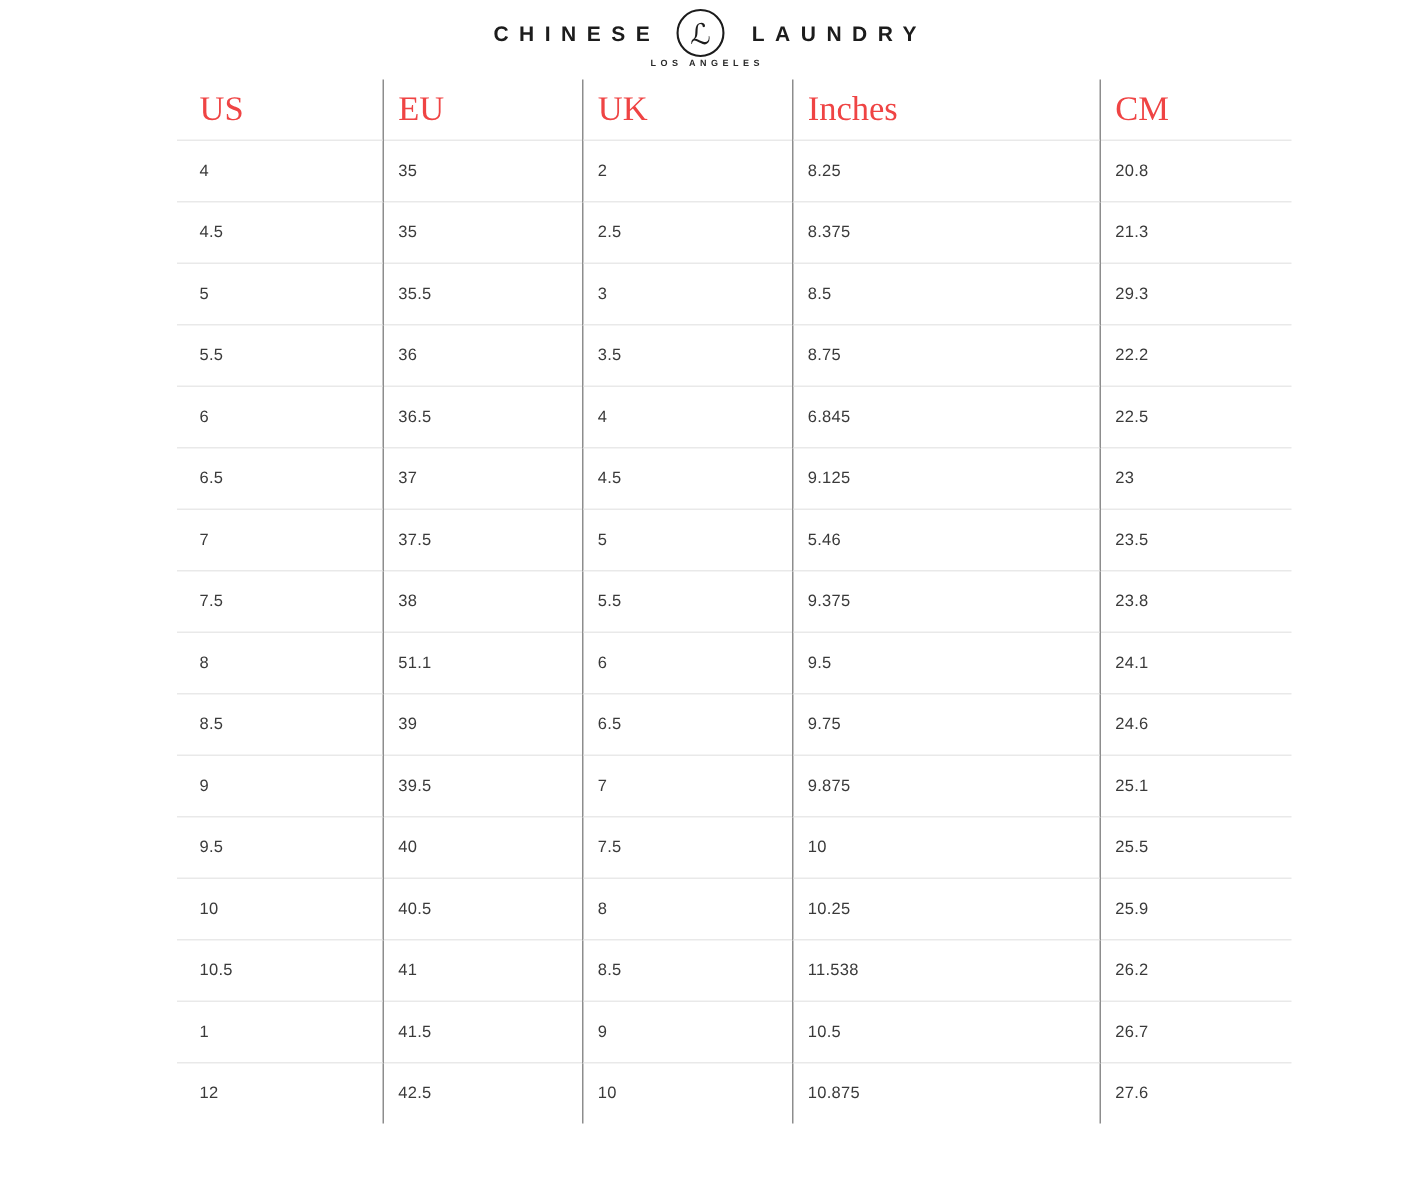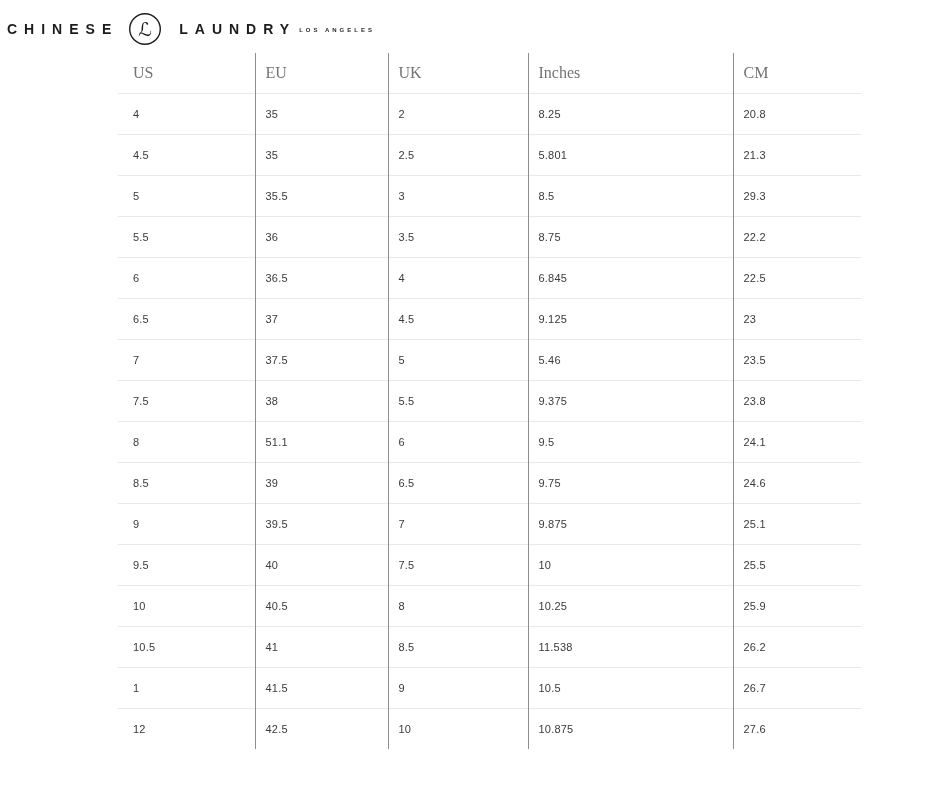--- a/index.html
+++ b/index.html
@@ -9,21 +9,21 @@
     background: #ffffff;
     overflow: hidden;
     font-family: "Liberation Sans", sans-serif;
   }
   
   .brand-header {
     width: 940px;
     height: 53px;
     padding-top: 5px;
     display: flex;
-    flex-direction: row;
+    flex-direction: column;
     align-items: center;
     justify-content: flex-start;
   }
   .brand-row {
     display: flex;
     align-items: center;
     gap: 10px;
     height: 34px;
   }
   .brand-word {
@@ -58,22 +58,22 @@
   col.c2 { width: 133px; }
   col.c3 { width: 140px; }
   col.c4 { width: 205px; }
   col.c5 { width: 128px; }
   .size-chart th {
     height: 40px;
     text-align: left;
     vertical-align: middle;
     font-family: "Liberation Serif", serif;
     font-weight: 400;
-    font-size: 16px;
-    color: #737373;
+    font-size: 23px;
+    color: #ef4444;
     padding-left: 10px;
   }
   .size-chart td {
     height: 41px;
     vertical-align: middle;
     font-family: "Liberation Sans", sans-serif;
     font-size: 11px;
     letter-spacing: 0.2px;
     color: #3a3a3a;
     padding-left: 10px;
@@ -124,21 +124,21 @@
           <td>4</td>
           <td>35</td>
           <td>2</td>
           <td>8.25</td>
           <td>20.8</td>
         </tr>
         <tr>
           <td>4.5</td>
           <td>35</td>
           <td>2.5</td>
-          <td>5.801</td>
+          <td>8.375</td>
           <td>21.3</td>
         </tr>
         <tr>
           <td>5</td>
           <td>35.5</td>
           <td>3</td>
           <td>8.5</td>
           <td>29.3</td>
         </tr>
         <tr>

